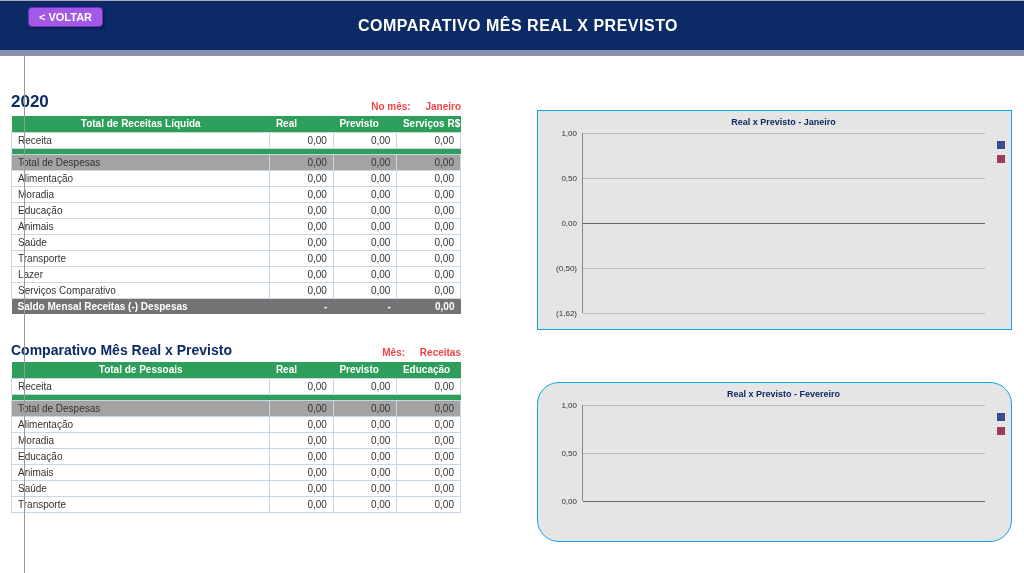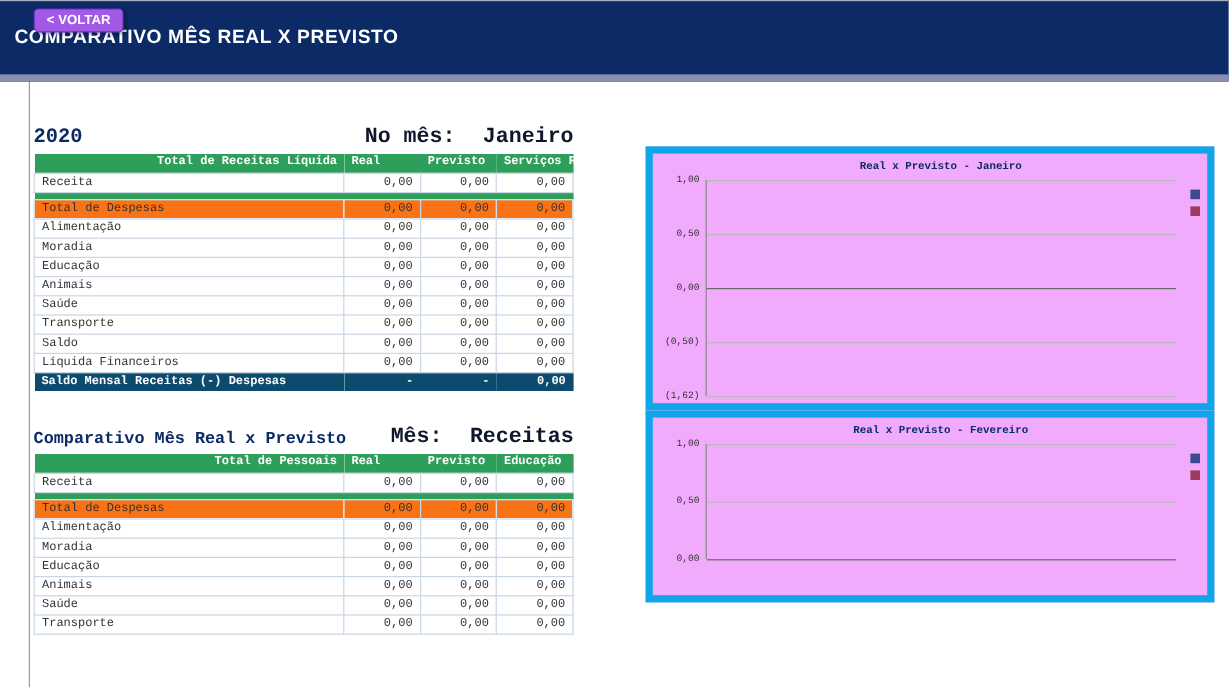--- a/index.html
+++ b/index.html
@@ -12,23 +12,24 @@
   }
   .page {
     width: 1024px; height: 573px;
     overflow: hidden;
     position: relative;
   }
   .banner {
     background: #0b2a66;
     border-top: 1px solid #aab;
     border-bottom: 6px solid #8892b0;
-    height: 68px;
+    height: 56px;
     display: flex;
     align-items: center;
+    justify-content: center;
     color: #fff;
     font-weight: bold;
     font-size: 16px;
     letter-spacing: 0.5px;
     position: relative;
     padding-left: 12px;
   }
   .back-btn {
     position: absolute;
     left: 28px; top: 6px;
@@ -37,41 +38,40 @@
     border: 1px solid #6b2fc1;
     border-radius: 4px;
     padding: 3px 10px;
     font-size: 11px;
     font-weight: bold;
     cursor: pointer;
     box-shadow: 2px 2px 2px rgba(0,0,0,0.25);
   }
   .content {
     display: flex;
-    padding: 36px 12px 0 28px;
-    gap: 60px;
-    font-family: Liberation Mono, monospace;
+    padding: 36px 12px 0 11px;
+    gap: 76px;
   }
   .col-left { width: 450px; }
   .col-right { flex: 1; padding-top: 18px; }
 
   .year-row {
     display: flex;
     justify-content: space-between;
     align-items: flex-end;
     margin-bottom: 4px;
   }
   .year {
     color: #0b2a66;
     font-size: 17px;
     font-weight: bold;
   }
   .month-lead {
-    color: #0f172a;
-    font-size: 18px;
+    color: #ef4444;
+    font-size: 10px;
     font-weight: bold;
   }
   .month-name { margin-left: 12px; }
 
   table {
     border-collapse: collapse;
     width: 100%;
     table-layout: fixed;
   }
   th, td {
@@ -81,26 +81,26 @@
     overflow: hidden;
     white-space: nowrap;
   }
   .hdr-green th {
     background: #2e9e5b;
     color: #fff;
     font-weight: bold;
     text-align: left;
     border: none;
   }
-  .hdr-green th:first-child { text-align: right; }
+  .hdr-green th:first-child { text-align: center; }
   td.num { text-align: right; }
   td { border: 1px solid #c9d6e4; background: #fff; }
-  tr.sub td { background: #f97316; font-weight: normal; }
+  tr.sub td { background: #a3a3a3; font-weight: normal; }
   tr.total td {
-    background: #0c4a6e; color: #fff;
+    background: #737373; color: #fff;
     border: none; font-weight: bold;
   }
   tr.total td:first-child { text-align: left; }
   tr.total td.num { text-align: right; }
   tr.spacer td { padding:0; height:6px; background:#2e9e5b; border:none; }
   .col-label { width: 244px; }
   .col-val { width: 60px; }
 
   .sel-cell {
     position: relative;
@@ -109,22 +109,22 @@
   }
   .sel-cell::after {
     content: "";
     position: absolute;
     right: -3px; bottom: -3px;
     width: 6px; height: 6px;
     background: #2e7d32;
   }
 
   .chart-box {
-    border: 6px solid #0ea5e9;
-    background: #f0abfc;
+    border: 1px solid #0ea5e9;
+    background: #e5e5e5;
     height: 220px;
     position: relative;
     padding: 6px 26px 6px 44px;
   }
   .chart-title-c {
     text-align: center;
     font-size: 9px;
     font-weight: bold;
     color: #0b2a66;
   }
@@ -161,21 +161,21 @@
   .lg2 { top: 44px; background: #a03a5a; }
 
   .section2-title-row {
     display: flex; justify-content: space-between;
     margin-top: 28px; margin-bottom: 4px;
     align-items: flex-end;
   }
   .section2-title {
     color: #0b2a66; font-size: 14px; font-weight: bold;
   }
-  .chart2 { height: 160px; }
+  .chart2 { margin-top: 52px; height: 160px; border-radius: 22px; }
   .chart2 .plot { height: 96px; }
 
   
   .vline {
     position: absolute;
     left: 24px; top: 0; bottom: 0;
     border-left: 1px solid #999;
   }
 </style>
 </head>
@@ -262,27 +262,27 @@
               <td class="num">0,00</td>
               <td class="num">0,00</td>
             </tr>
             <tr>
               <td>Transporte</td>
               <td class="num">0,00</td>
               <td class="num">0,00</td>
               <td class="num">0,00</td>
             </tr>
             <tr>
-              <td>Saldo</td>
-              <td class="num">0,00</td>
-              <td class="num">0,00</td>
-              <td class="num">0,00</td>
-            </tr>
-            <tr>
-              <td>Líquida Financeiros</td>
+              <td>Lazer</td>
+              <td class="num">0,00</td>
+              <td class="num">0,00</td>
+              <td class="num">0,00</td>
+            </tr>
+            <tr>
+              <td>Serviços Comparativo</td>
               <td class="num">0,00</td>
               <td class="num">0,00</td>
               <td class="num">0,00</td>
             </tr>
           </tbody>
         <tbody>
             <tr class="total">
           <td>Saldo Mensal Receitas (-) Despesas</td>
           <td class="num">-</td>
           <td class="num">-</td>

